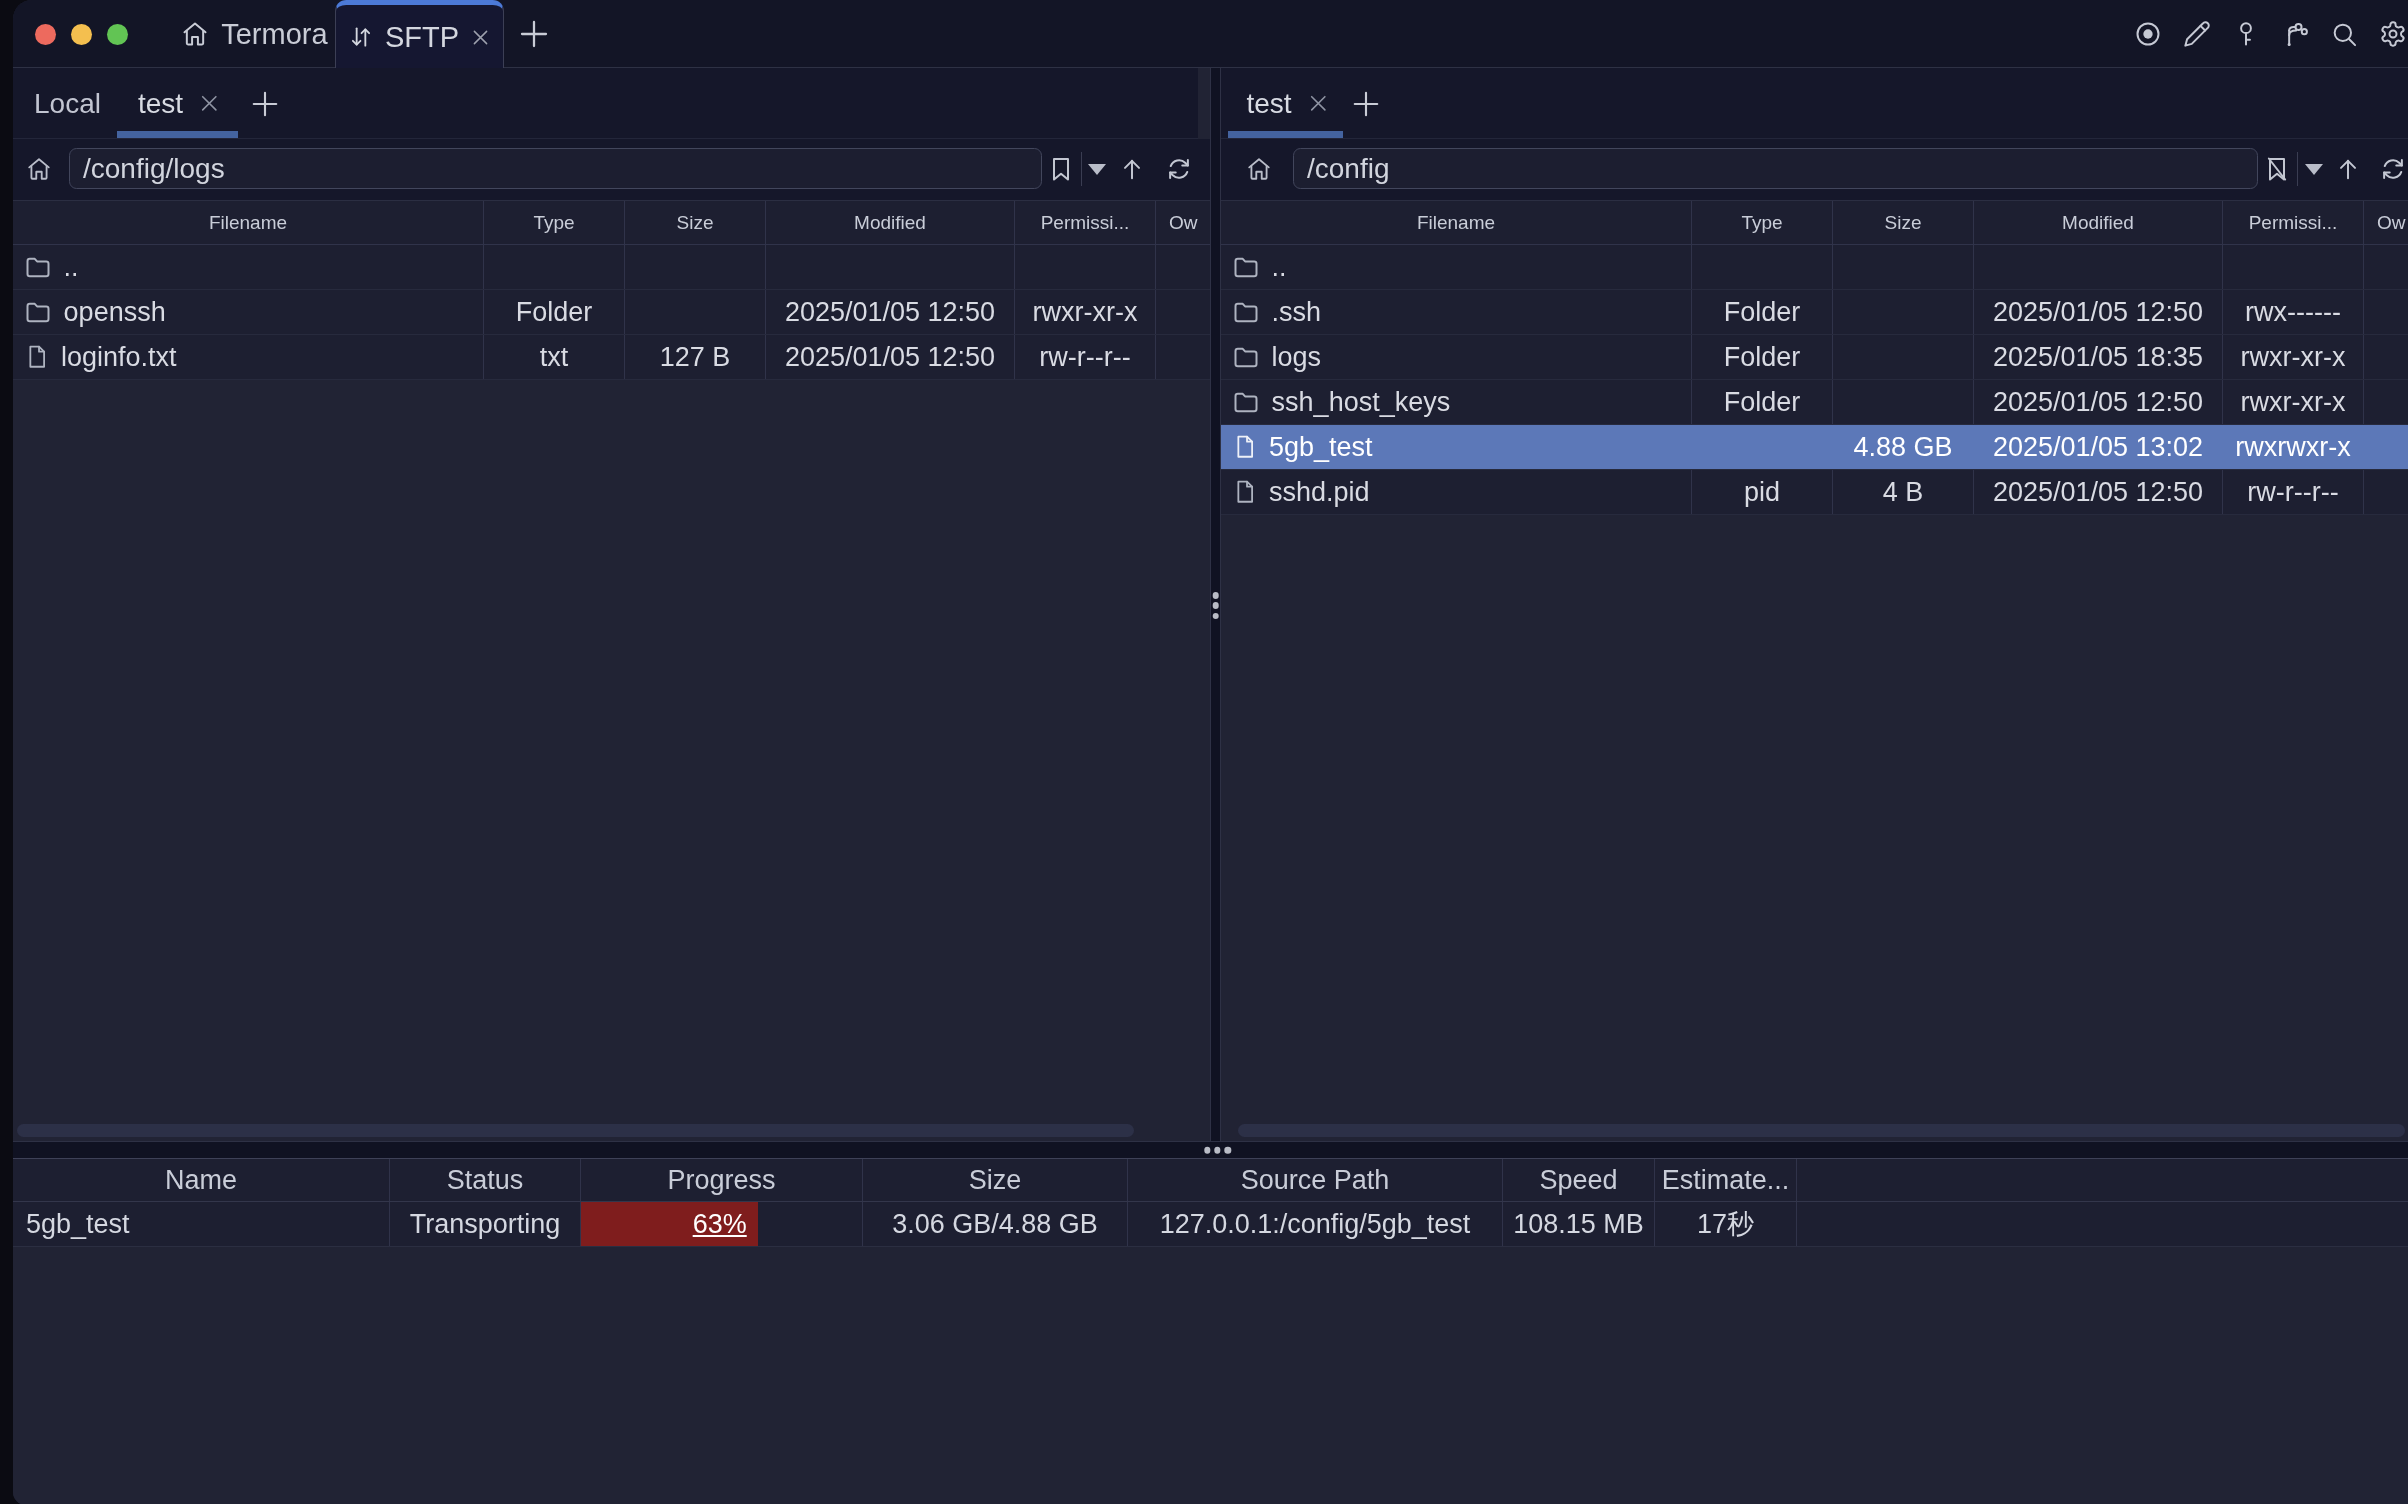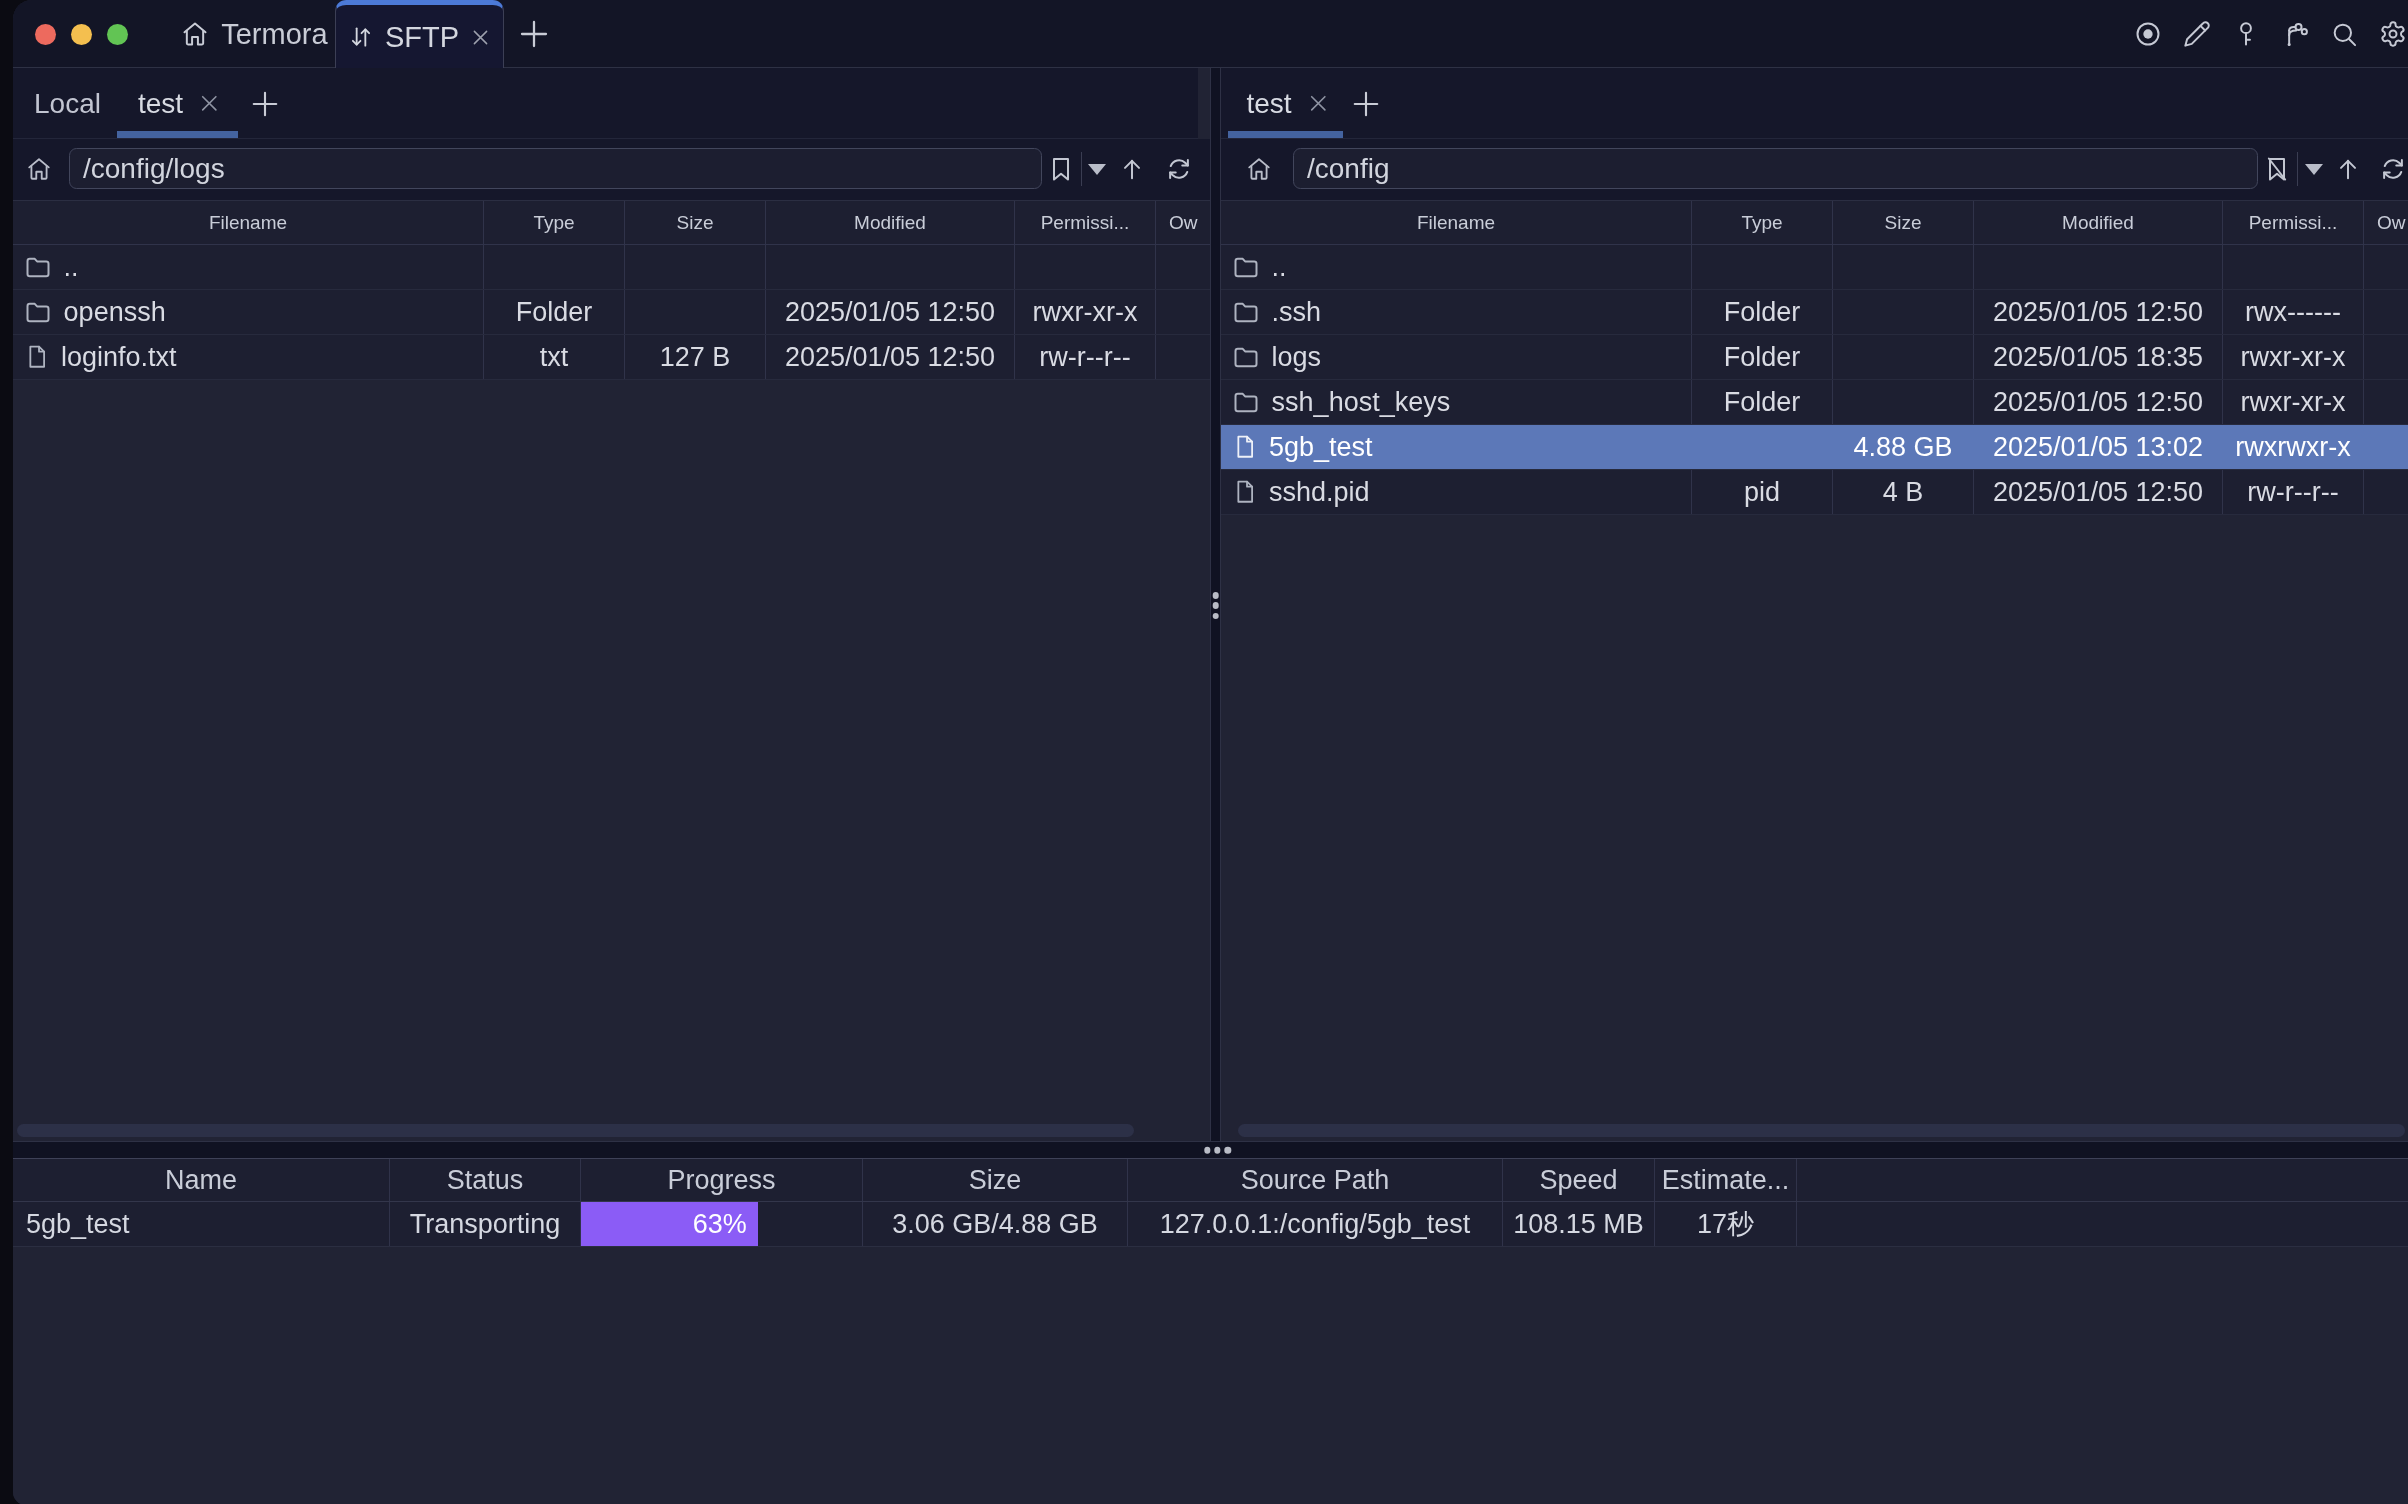--- a/index.html
+++ b/index.html
@@ -57,21 +57,21 @@
   .dot{width:6.6px;height:6.6px;border-radius:50%;background:#b9bcc6;}
 
   
   #transfer{position:absolute;left:0;top:1159px;width:2409px;}
   .thead{display:flex;height:43px;background:#1d1f31;border-bottom:0.9px solid #33364b;color:#c9cdd8;font-size:27px;}
   .trow{display:flex;height:45px;background:#1d1f31;border-bottom:0.9px solid #2b2e41;font-size:27px;color:#d5d8e1;}
   .tcell{display:flex;align-items:center;justify-content:center;border-right:0.9px solid #30334a;overflow:hidden;white-space:nowrap;}
   .tcell.tname{justify-content:flex-start;padding-left:13px;}
   .tcell.tlast{border-right:none;}
   .t1{width:377px;}.t2{width:191px;}.t3{width:282px;position:relative;justify-content:flex-start;padding:0;}.t4{width:265px;}.t5{width:375px;}.t6{width:375px;}.t7{width:152px;}.t8{width:142px;}.t9{width:250px;}
-  .pfill{height:100%;background:#8b5cf6;display:flex;align-items:center;justify-content:flex-end;padding-right:11.3px;color:#ffffff;}
+  .pfill{height:100%;background:#7f1d1d;display:flex;align-items:center;justify-content:flex-end;padding-right:11.3px;color:#ffffff;text-decoration:underline;}
 
   #footer{position:absolute;left:0;top:1248px;width:2409px;height:257px;background:#212334;}
   .ic{display:block;}
   svg.ic{stroke:currentColor;fill:none;stroke-width:1.7;stroke-linecap:round;stroke-linejoin:round;}
 </style>
 </head>
 <body>
 
 <svg width="0" height="0" style="position:absolute">
   <defs>

